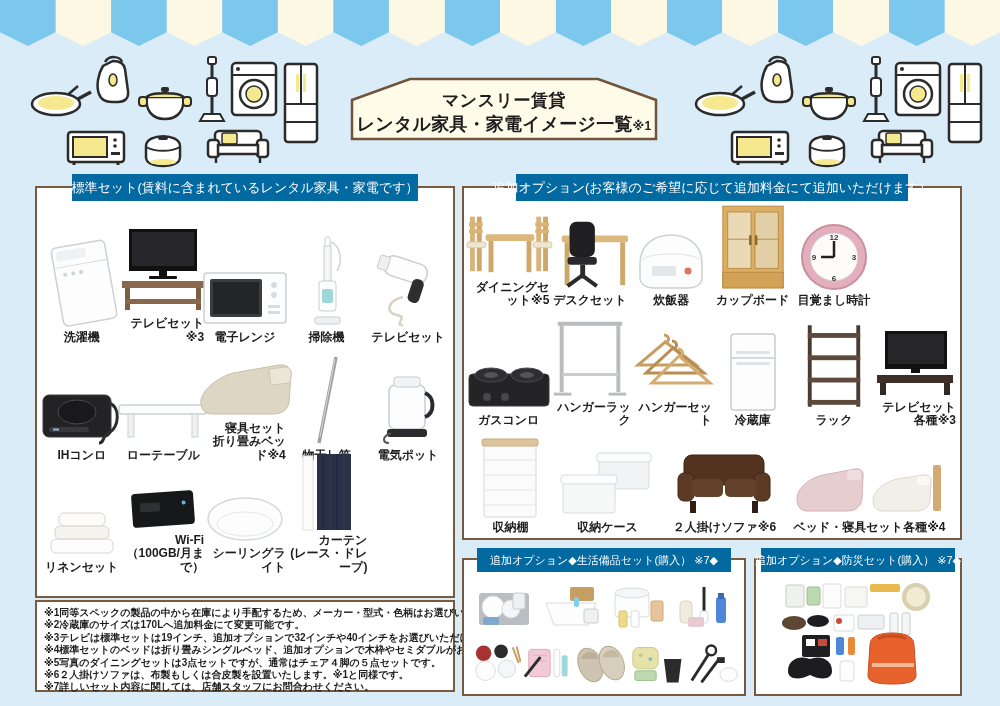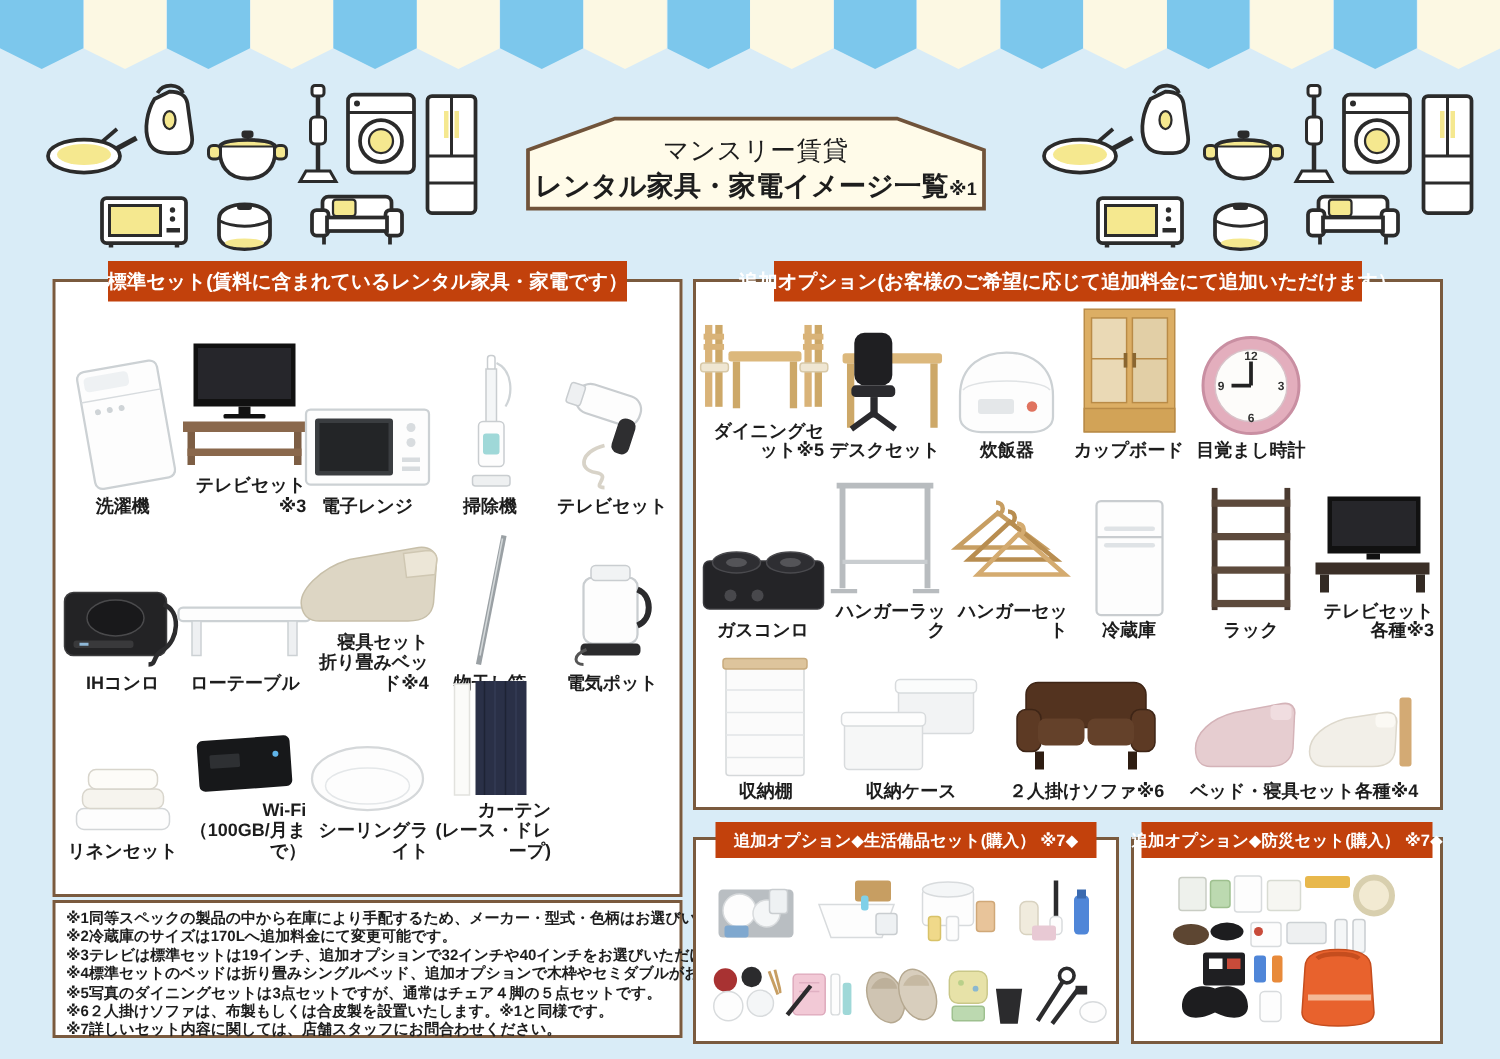--- a/index.html
+++ b/index.html
@@ -12,26 +12,26 @@
   .cluster-inner{position:relative;width:100%;height:100%}
   .cluster-inner svg{position:absolute}
   .ic-pan{left:0;top:28}.ic-kettle{left:62px;top:0}.ic-pot{left:110px;top:30px}.ic-vac{left:170px;top:2px}
   .ic-wash{left:200px;top:6px}.ic-fridge{left:254px;top:8px}.ic-micro{left:38px;top:76px}
   .ic-rice{left:112px;top:72px}.ic-sofa{left:178px;top:74px}
   .ic-pan{left:0;top:28px}
   
   .plaque{position:absolute;left:346px;top:76px;width:316px;height:66px}
   .plaque svg{position:absolute;inset:0}
   .plaque-text{position:absolute;inset:0;display:flex;flex-direction:column;align-items:center;justify-content:center;padding-top:6px}
-  .plaque-l1{font-size:17px;font-weight:normal;letter-spacing:.5px}
+  .plaque-l1{font-size:17px;font-weight:bold;letter-spacing:.5px}
   .plaque-l2{font-size:18px;font-weight:bold;letter-spacing:.2px}
   .plaque-note{font-size:12px;font-weight:bold}
   
   .panel{position:absolute;background:#fff;border:2px solid #7a5a3e;box-sizing:border-box}
-  .panel-header{position:absolute;top:-14px;left:50%;transform:translateX(-50%);height:27px;background:#c2410c;color:#fff;font-weight:bold;display:flex;align-items:center;justify-content:center;white-space:nowrap;z-index:3}
+  .panel-header{position:absolute;top:-14px;left:50%;transform:translateX(-50%);height:27px;background:#0369a1;color:#fff;font-weight:normal;display:flex;align-items:center;justify-content:center;white-space:nowrap;z-index:3}
   .std-panel{left:35px;top:186px;width:420px;height:412px}
   .std-header{width:346px;font-size:13px}
   .add-panel{left:462px;top:186px;width:500px;height:354px}
   .add-header{width:392px;font-size:13px}
   .notes-panel{left:35px;top:600px;width:420px;height:92px;padding:5px 7px}
   .living-panel{left:462px;top:558px;width:284px;height:138px}
   .living-header{top:-12px;width:254px;height:24px;font-size:11px}
   .disaster-panel{left:754px;top:558px;width:208px;height:138px}
   .disaster-header{top:-12px;width:194px;height:24px;font-size:11px}
   

